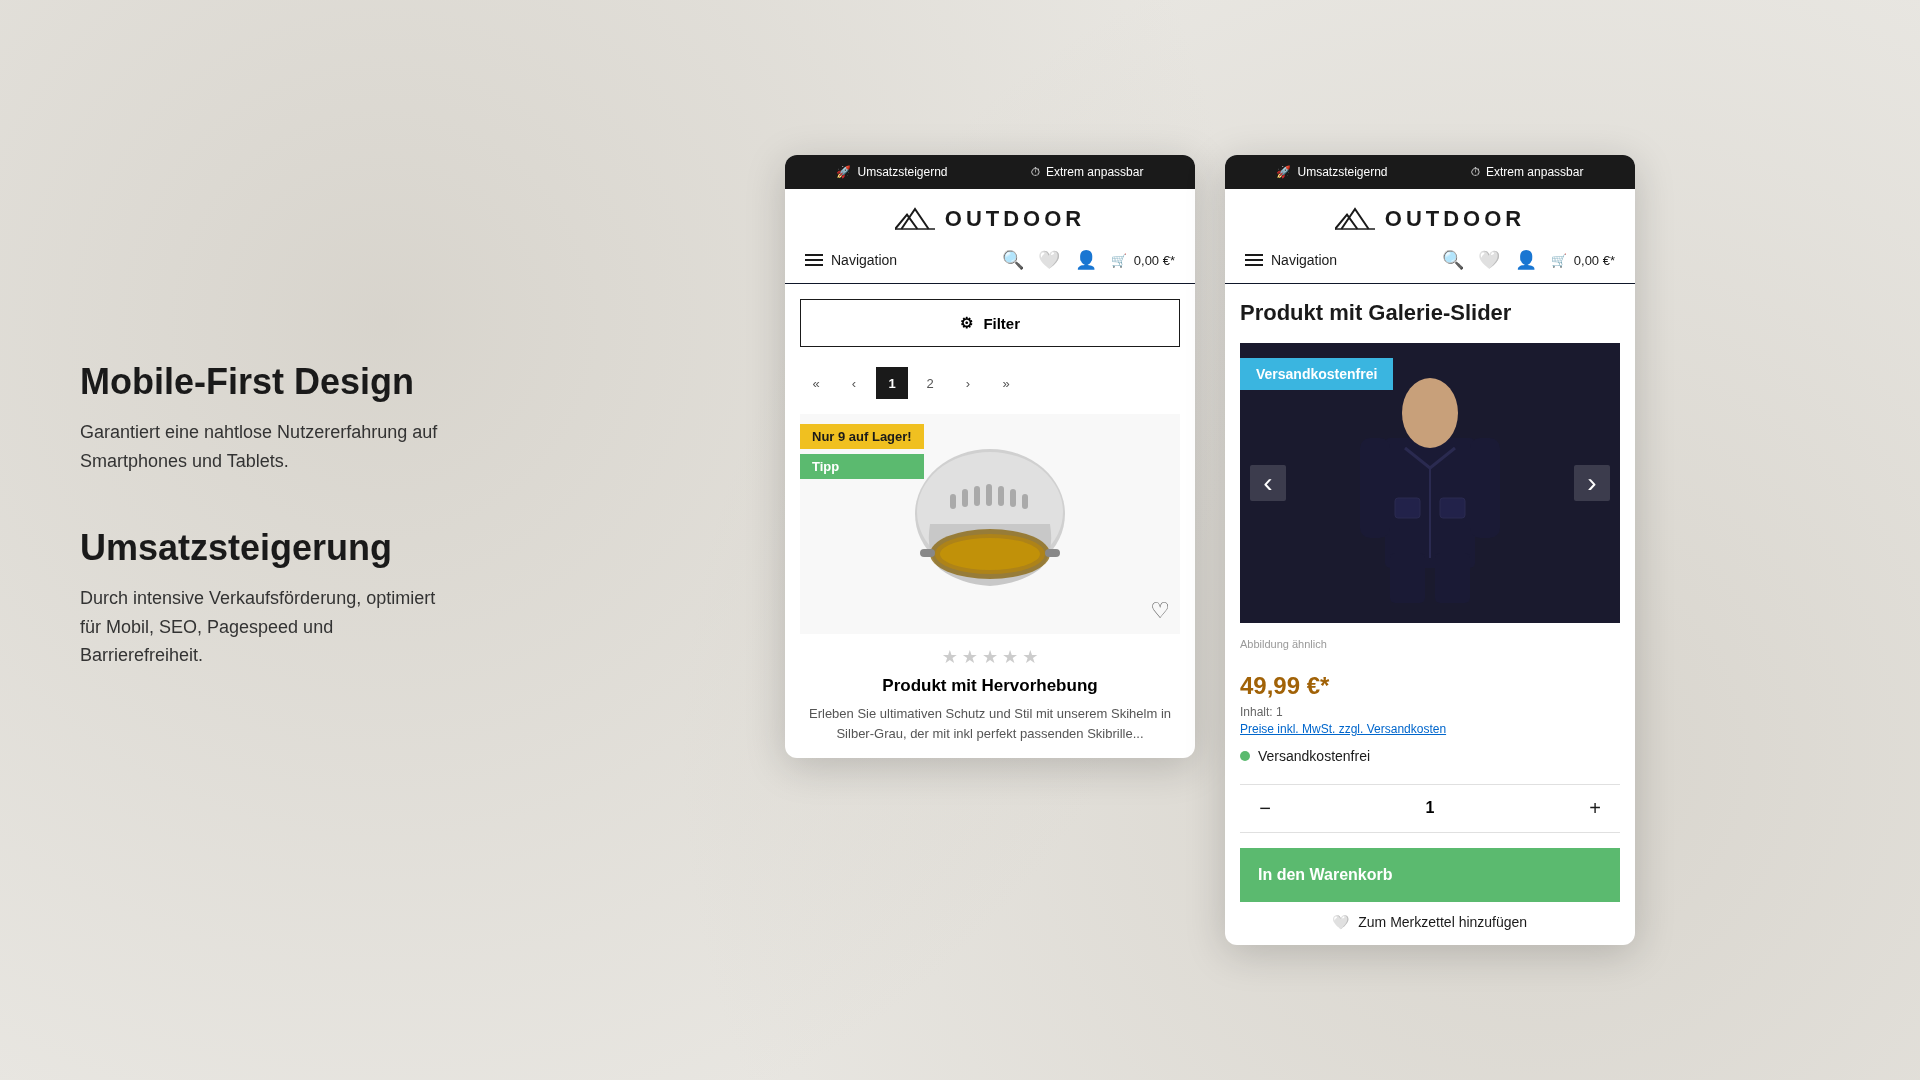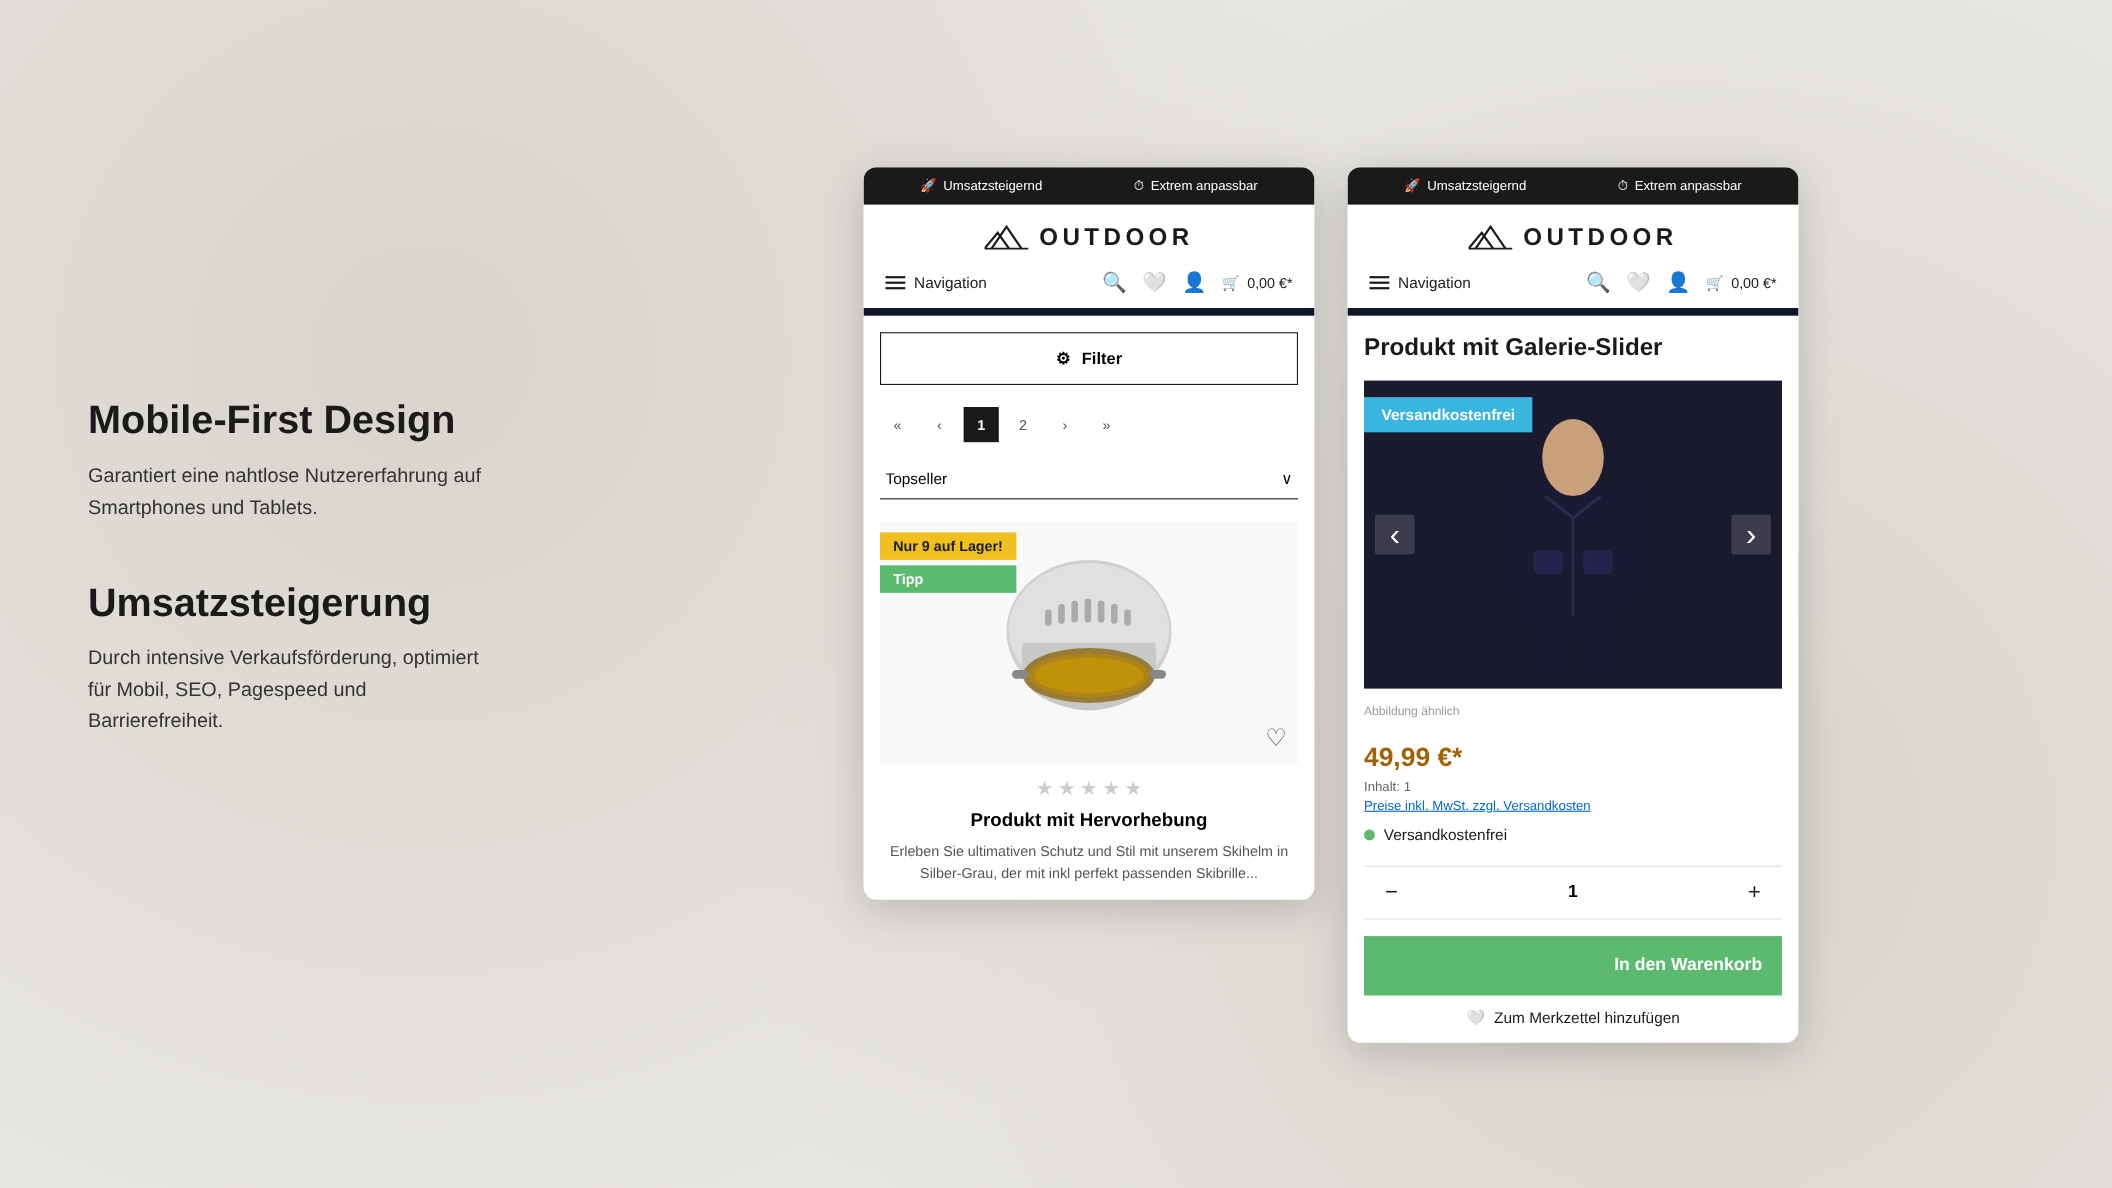--- a/index.html
+++ b/index.html
@@ -74,21 +74,21 @@
       display: flex;
       align-items: center;
       gap: 6px;
     }
 
     .phone-header {
       display: flex;
       flex-direction: column;
       align-items: center;
       padding: 15px 20px 0;
-      border-bottom: 7px solid #0f172a;
+      border-bottom: 1px solid #0f172a;
     }
 
     .phone-logo {
       display: flex;
       align-items: center;
       gap: 10px;
       margin-bottom: 15px;
     }
 
     .phone-logo .logo-text {
@@ -389,21 +389,21 @@
     .add-to-cart-btn {
       width: 100%;
       background: #5bba6f;
       color: #fff;
       border: none;
       padding: 18px;
       font-size: 16px;
       font-weight: 700;
       cursor: pointer;
       margin-bottom: 12px;
-      text-align: right;
+      text-align: left;
     }
 
     .wishlist-link {
       display: flex;
       align-items: center;
       justify-content: center;
       gap: 8px;
       font-size: 14px;
       color: #1a1a1a;
       cursor: pointer;
@@ -492,24 +492,20 @@
 
       <div class="pagination">
         <div class="page-btn">«</div>
         <div class="page-btn">‹</div>
         <div class="page-btn active">1</div>
         <div class="page-btn">2</div>
         <div class="page-btn">›</div>
         <div class="page-btn">»</div>
       </div>
 
-      <div class="sort-dropdown">
-        <span>Topseller</span>
-        <span>∨</span>
-      </div>
 
       <div class="product-card">
         <div class="product-badges">
           <div class="badge badge-yellow">Nur 9 auf Lager!</div>
           <div class="badge badge-green">Tipp</div>
         </div>
         <div class="product-image-area">
 
           <svg class="helmet-img" viewBox="0 0 200 200" xmlns="http://www.w3.org/2000/svg">
 

